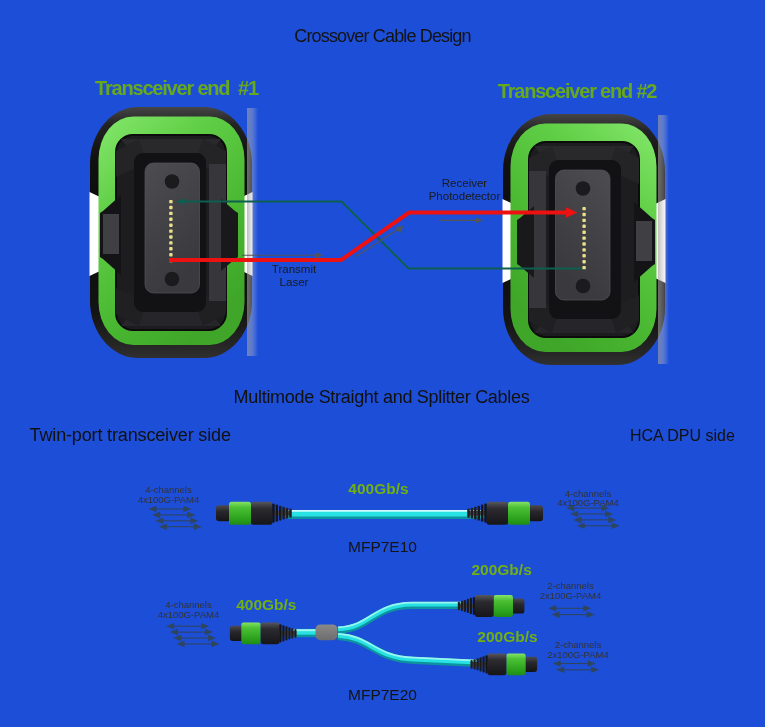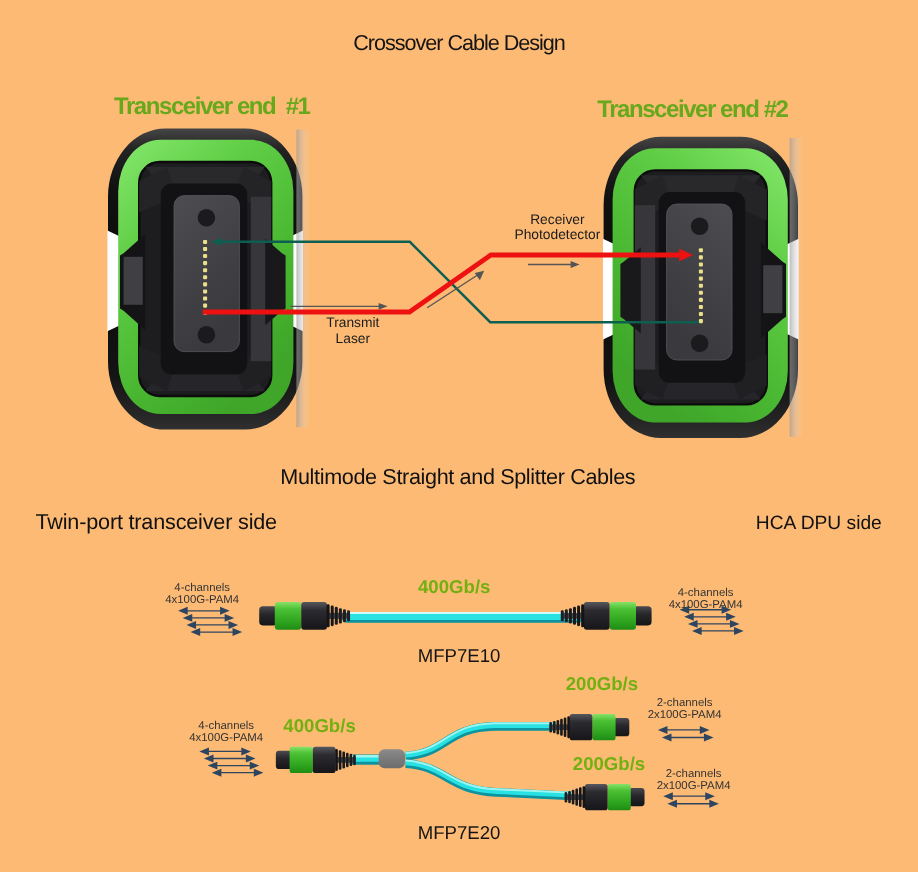--- a/index.html
+++ b/index.html
@@ -1,16 +1,16 @@
 <!DOCTYPE html>
 <html><head>
 <meta charset="utf-8">
 <style>
 html,body{margin:0;padding:0;background:#fff;}
-#page{position:relative;width:765px;height:727px;background:#fdba74;overflow:hidden;
+#page{position:relative;width:765px;height:727px;background:#1d4ed8;overflow:hidden;
 font-family:"Liberation Sans",sans-serif;}
 svg{position:absolute;left:0;top:0;}
 </style>
 </head>
 <body>
 <div id="page">
 <svg width="765" height="727" viewBox="0 0 765 727">
 <defs>
   <linearGradient id="shellG" x1="0" y1="0" x2="0" y2="1">
     <stop offset="0" stop-color="#454545"></stop>

